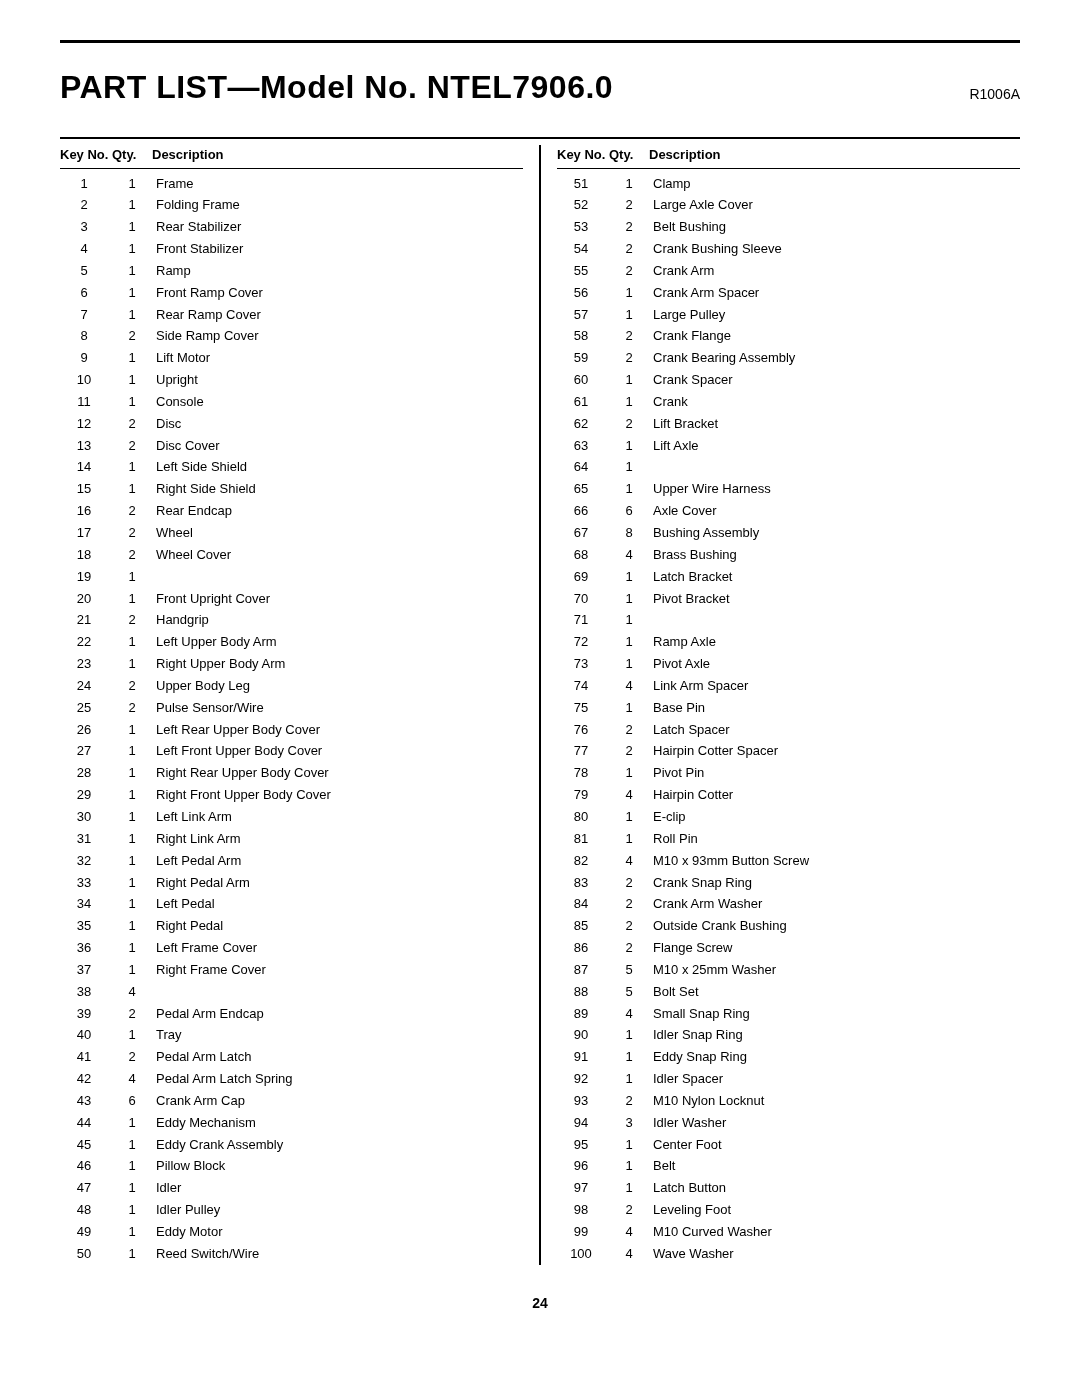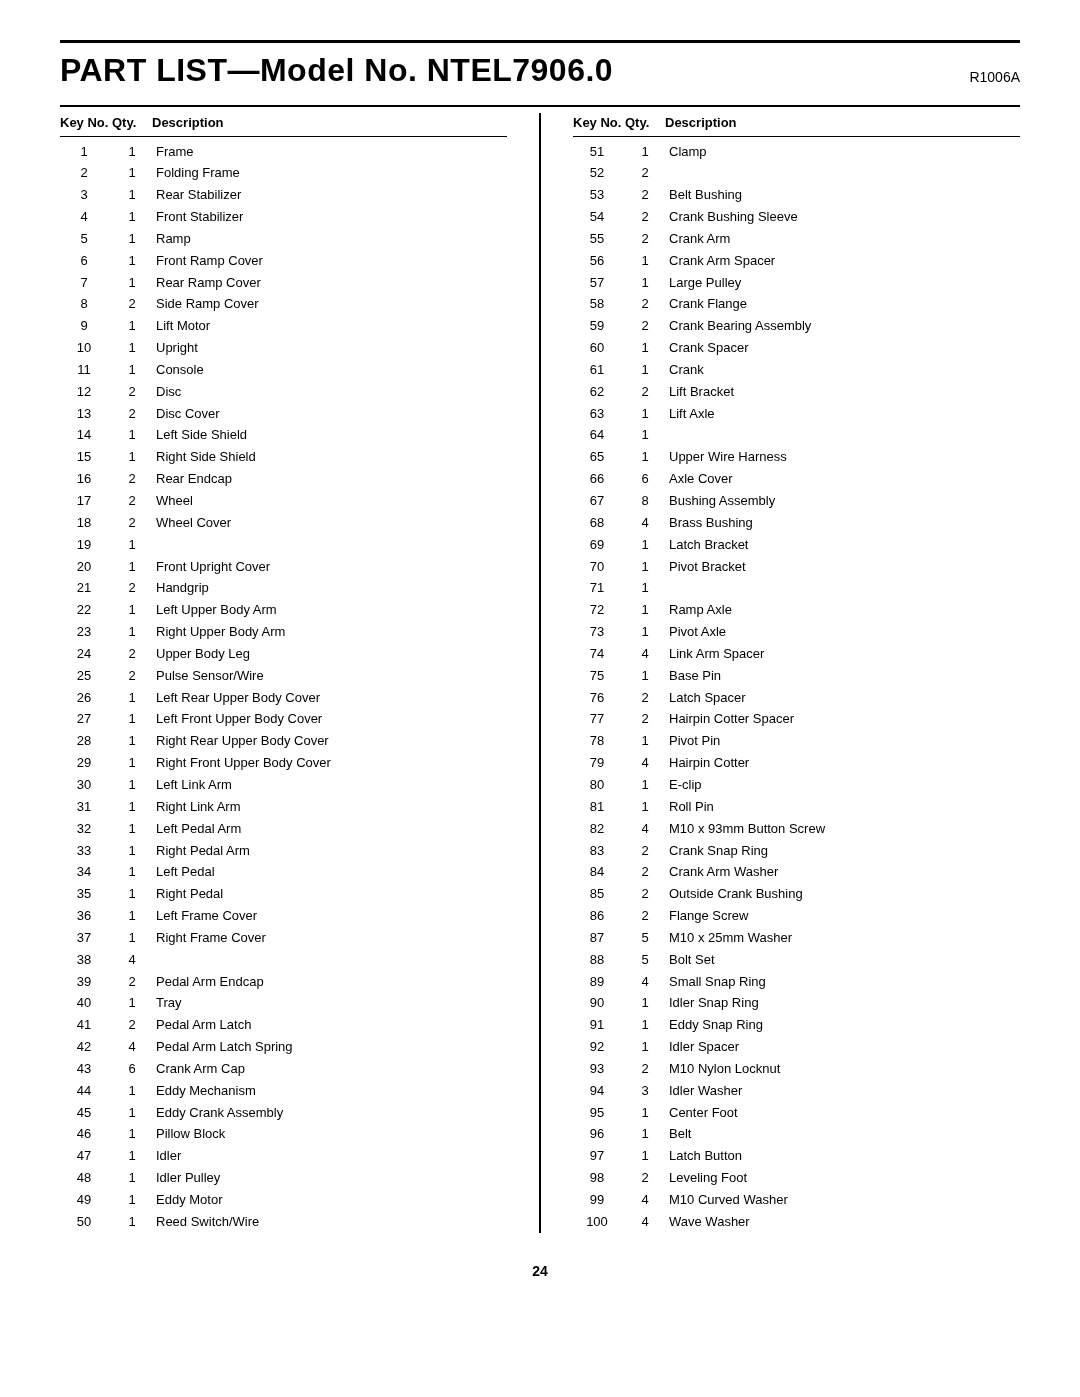--- a/index.html
+++ b/index.html
@@ -7,40 +7,40 @@
       background: #fff;
       font-family: Arial, Helvetica, sans-serif;
       font-size: 13px;
       color: #000;
       width: 1080px;
       min-height: 1397px;
       padding: 40px 60px 60px 60px;
     }
     .header {
       border-top: 3px solid #000;
-      padding-top: 9px;
+      padding-top: 26px;
       display: flex;
       justify-content: space-between;
       align-items: flex-end;
-      margin-bottom: 16px;
+      margin-bottom: 31px;
     }
     .title {
       font-size: 32px;
       font-weight: bold;
       letter-spacing: 0.5px;
     }
     .model-ref {
       font-size: 14px;
       font-weight: normal;
       text-align: center;
       padding-bottom: 4px;
     }
     .columns-wrapper {
       display: flex;
-      gap: 16px;
+      gap: 0;
       border-top: 2px solid #000;
       padding-top: 6px;
     }
     .col {
       flex: 1;
     }
     .col-header {
       display: grid;
       grid-template-columns: 52px 40px 1fr;
       font-weight: bold;
@@ -353,20 +353,21 @@
     </div>
     <div id="right-parts-container">
         <div class="part-row">
       <span class="key-no">51</span>
       <span class="qty">1</span>
       <span class="desc">Clamp</span>
     </div>
         <div class="part-row">
       <span class="key-no">52</span>
       <span class="qty">2</span>
+      <span class="desc">Large Axle Cover</span>
     </div>
         <div class="part-row">
       <span class="key-no">53</span>
       <span class="qty">2</span>
       <span class="desc">Belt Bushing</span>
     </div>
         <div class="part-row">
       <span class="key-no">54</span>
       <span class="qty">2</span>
       <span class="desc">Crank Bushing Sleeve</span>

